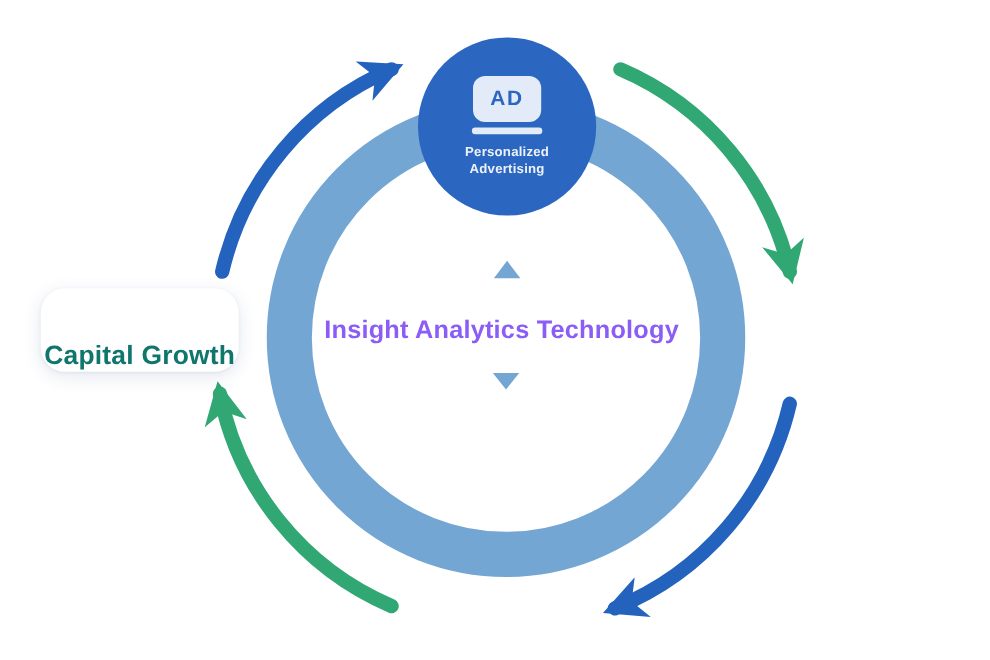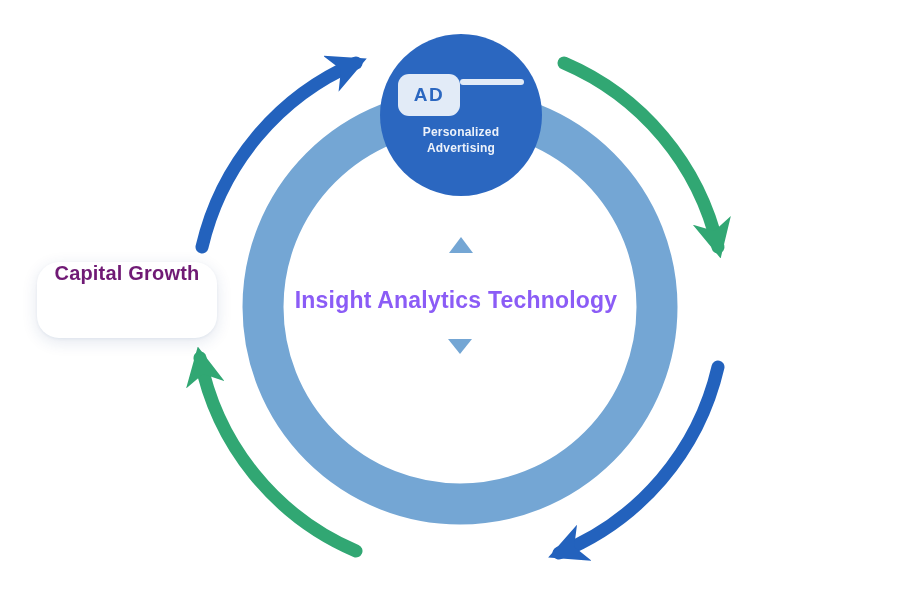--- a/index.html
+++ b/index.html
@@ -17,36 +17,36 @@
     text-align:center;
   }
   .node-top    { left:380px; top:34px; }
   .node-bottom { left:380px; top:419px; }
   .node-label {
     font-size:12px; font-weight:700; line-height:1.28;
     white-space:pre-line; letter-spacing:.2px;
   }
 
   
-  .ad-icon { display:flex; margin-bottom:9px; }
+  .ad-icon { display:flex; flex-direction:column; align-items:center; margin-bottom:9px; }
   .ad-screen {
     width:62px; height:42px; background:#E2EBF7; border-radius:11px;
     display:flex; align-items:center; justify-content:center;
   }
   .ad-word { font-size:19px; font-weight:800; color:#2B67C0; letter-spacing:1.5px; }
   .ad-base { width:64px; height:6px; border-radius:3px; background:#E2EBF7; margin-top:5px; }
 
   .shop-icon { margin-bottom:9px; display:block; }
 
   
   .card {
     position:absolute; height:76px; background:#ffffff; border-radius:22px;
     box-shadow:0 4px 16px rgba(25,60,120,.12), 0 1px 3px rgba(25,60,120,.06);
-    display:flex; align-items:flex-start; justify-content:center;
-    font-weight:700; font-size:20px; color:#701a75; letter-spacing:.2px;
+    display:flex; align-items:flex-end; justify-content:center;
+    font-weight:700; font-size:24px; color:#0f766e; letter-spacing:.2px;
   }
   .card-left  { left:37px;  top:262px; width:180px; }
   .card-right { left:708px; top:262px; width:158px; }
 
   .center-title {
     position:absolute; left:456px; top:300px; transform:translate(-50%,-50%);
     font-size:23px; font-weight:800; color:#8b5cf6; white-space:nowrap;
     letter-spacing:.2px;
   }
 </style>

